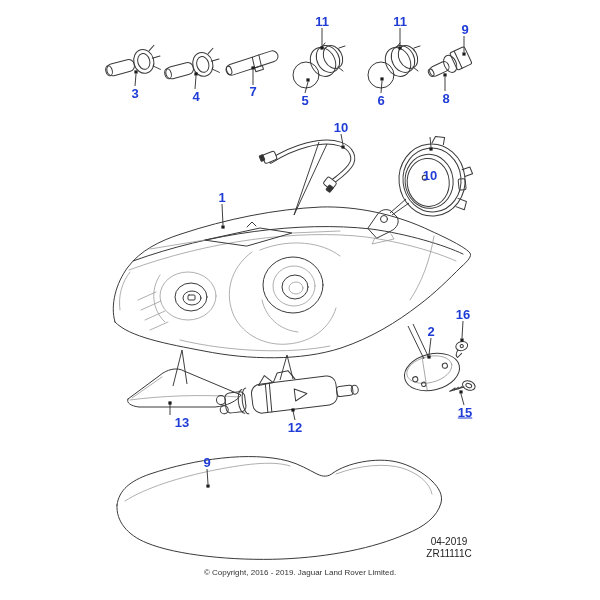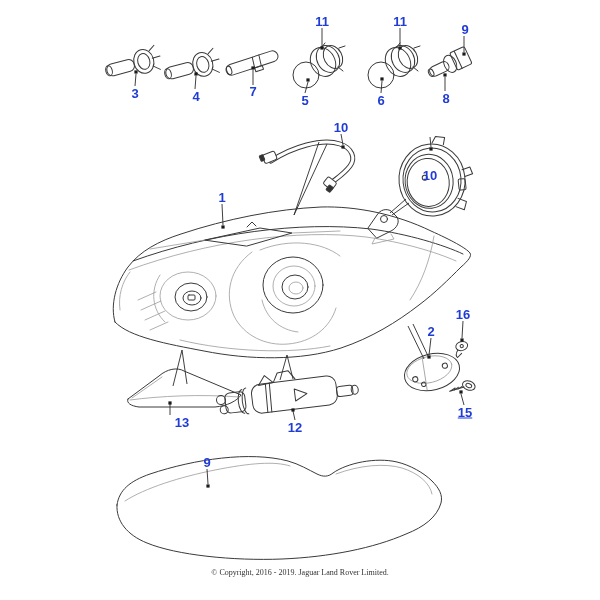--- a/index.html
+++ b/index.html
@@ -9,21 +9,21 @@
   .art{stroke:#3a3a3a;stroke-width:1;fill:none;stroke-linecap:round;stroke-linejoin:round;}
   .thin{stroke:#9b9b9b;stroke-width:0.8;fill:none;stroke-linecap:round;}
   .leader{stroke:#2a2a2a;stroke-width:0.9;}
   .dot{fill:#1a1a1a;stroke:none;}
   .whitefill{fill:#fff;}
   .callout{position:absolute;transform:translate(-50%,-50%);color:var(--accent,#1f3cd6);
            font-weight:bold;font-size:13px;line-height:1;letter-spacing:0;cursor:pointer;}
   .partcode{position:absolute;left:409px;top:536px;width:80px;text-align:center;
             font-size:10px;color:#222;line-height:1.15;}
   .copyright{position:absolute;left:0;top:568px;width:600px;text-align:center;
-             font-size:8px;color:#333;font-family:Liberation Serif, serif;}
+             font-size:8px;color:#333;}
 </style>
 </head>
 <body>
 
 <div class="stage">
 
   <svg width="600" height="600" viewBox="0 0 600 600">
 
     <g class="art" transform="translate(138,63) rotate(-15)">
       <rect x="-32" y="-6" width="28" height="12" rx="5.5"></rect>
@@ -242,15 +242,19 @@
       <span class="callout" style="left: 430px; top: 130px; margin-top: 45px;">10</span>
       <span class="callout" style="left: 222px; top: 197px;">1</span>
       <span class="callout" style="left: 431px; top: 331px;">2</span>
       <span class="callout" style="left: 463px; top: 314px;">16</span>
       <span class="callout" style="left: 465px; top: 412px; text-decoration: underline;">15</span>
       <span class="callout" style="left: 182px; top: 422px;">13</span>
       <span class="callout" style="left: 295px; top: 427px; text-align: right;">12</span>
       <span class="callout" style="left: 207px; top: 462px;">9</span>
     </div>
 
+  <div class="partcode">
+    <div>04-2019</div>
+    <div>ZR11111C</div>
+  </div>
 
   <div class="copyright">© Copyright, 2016 - 2019. Jaguar Land Rover Limited.</div>
 </div>
 
 </body></html>

